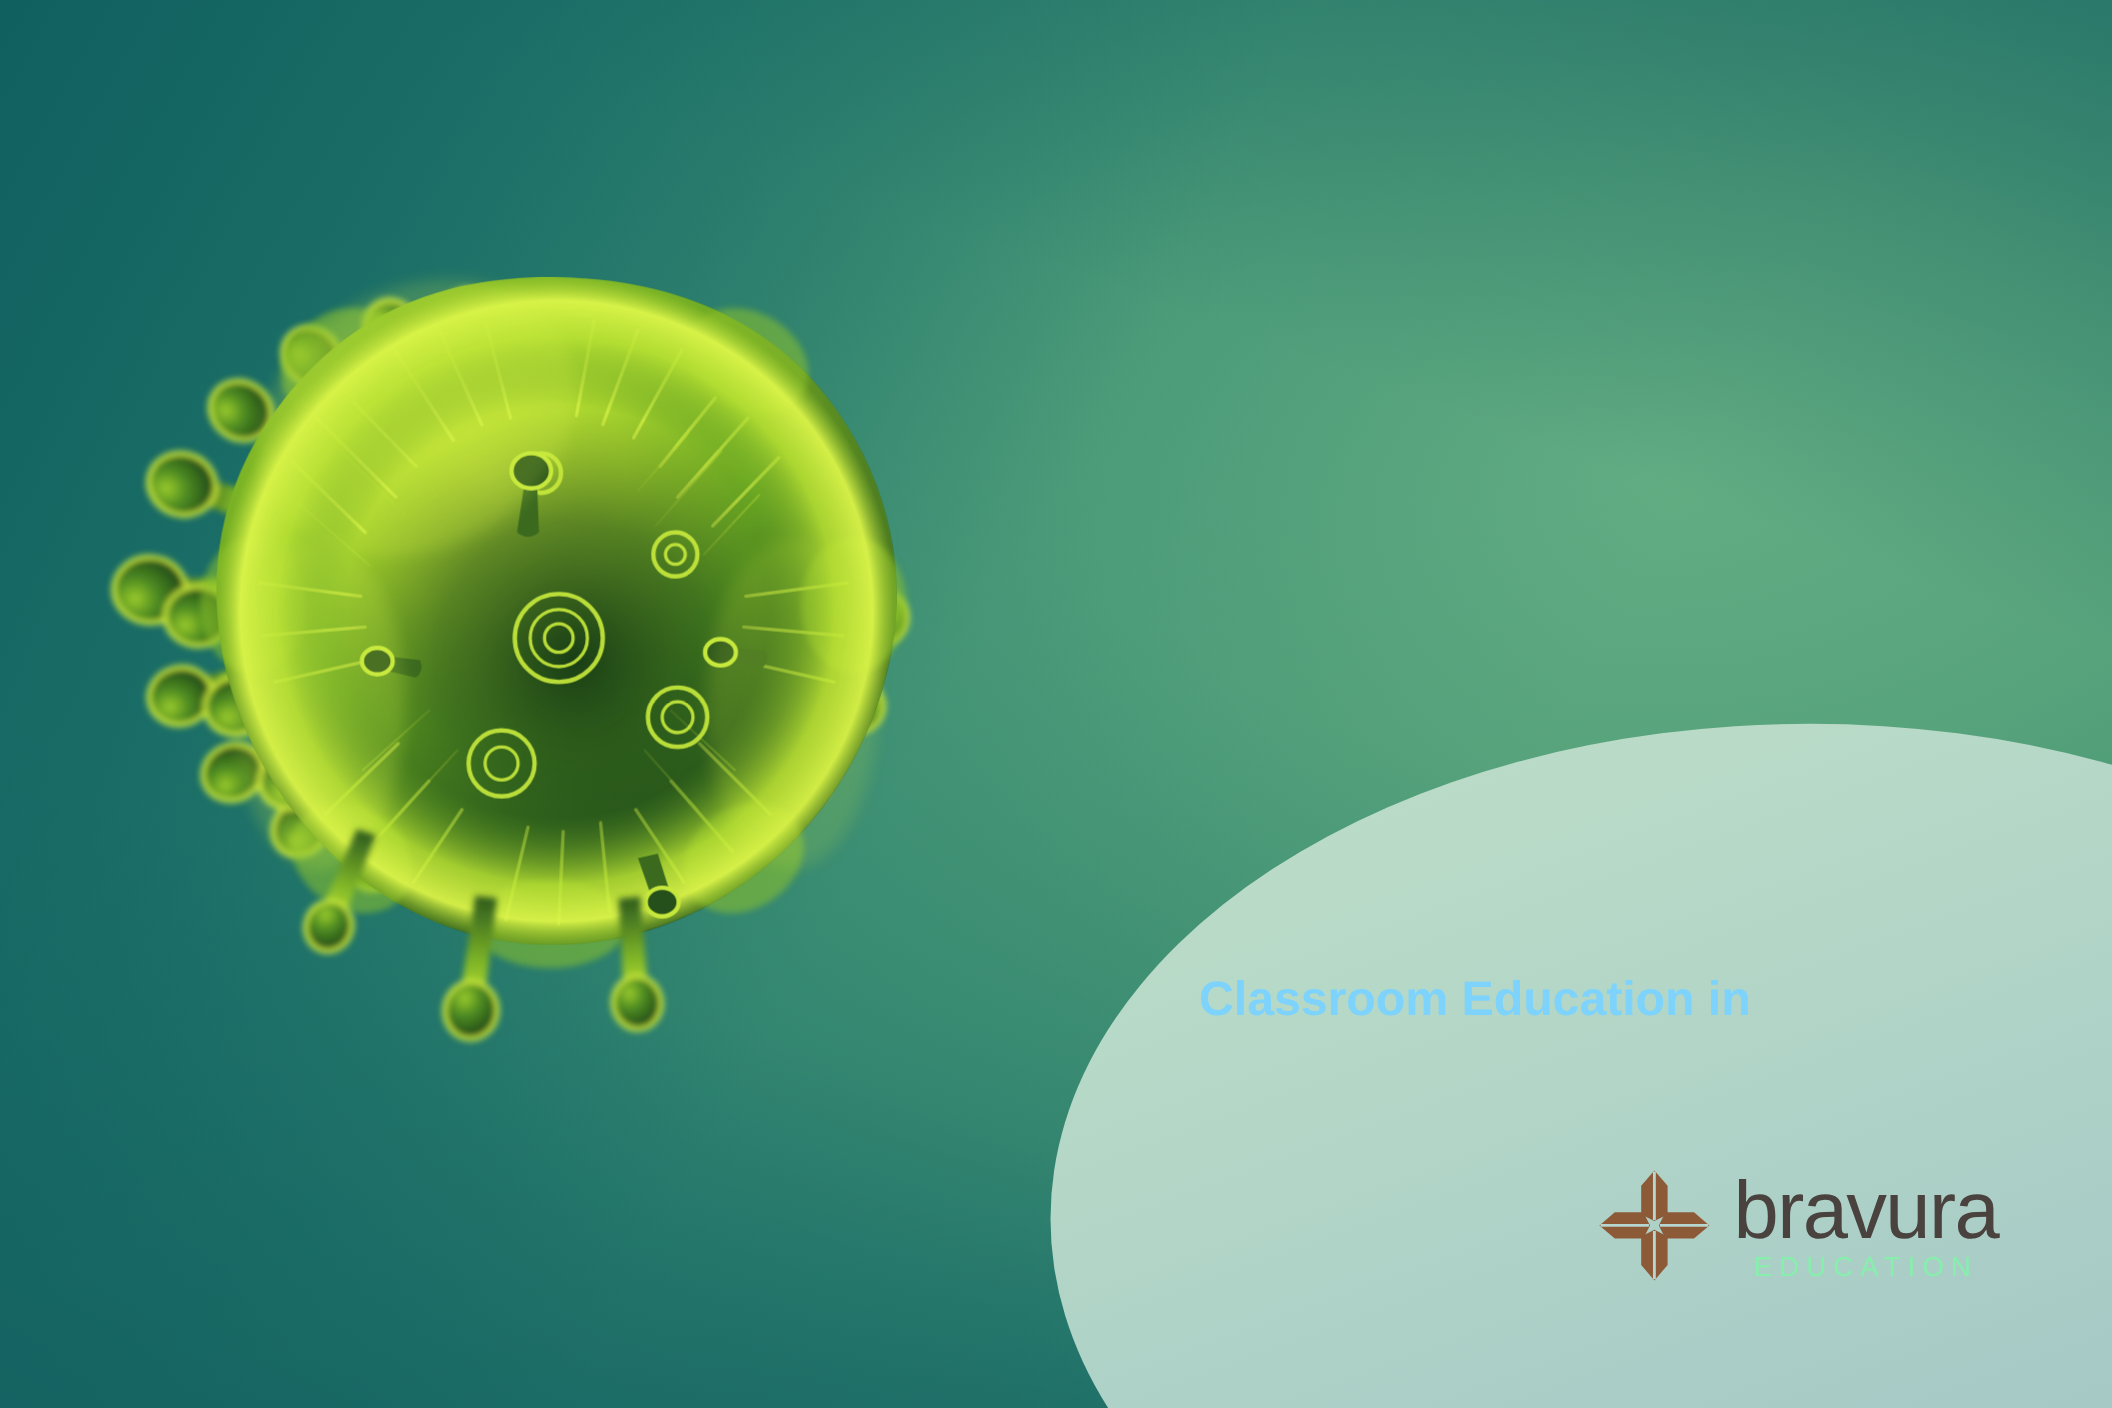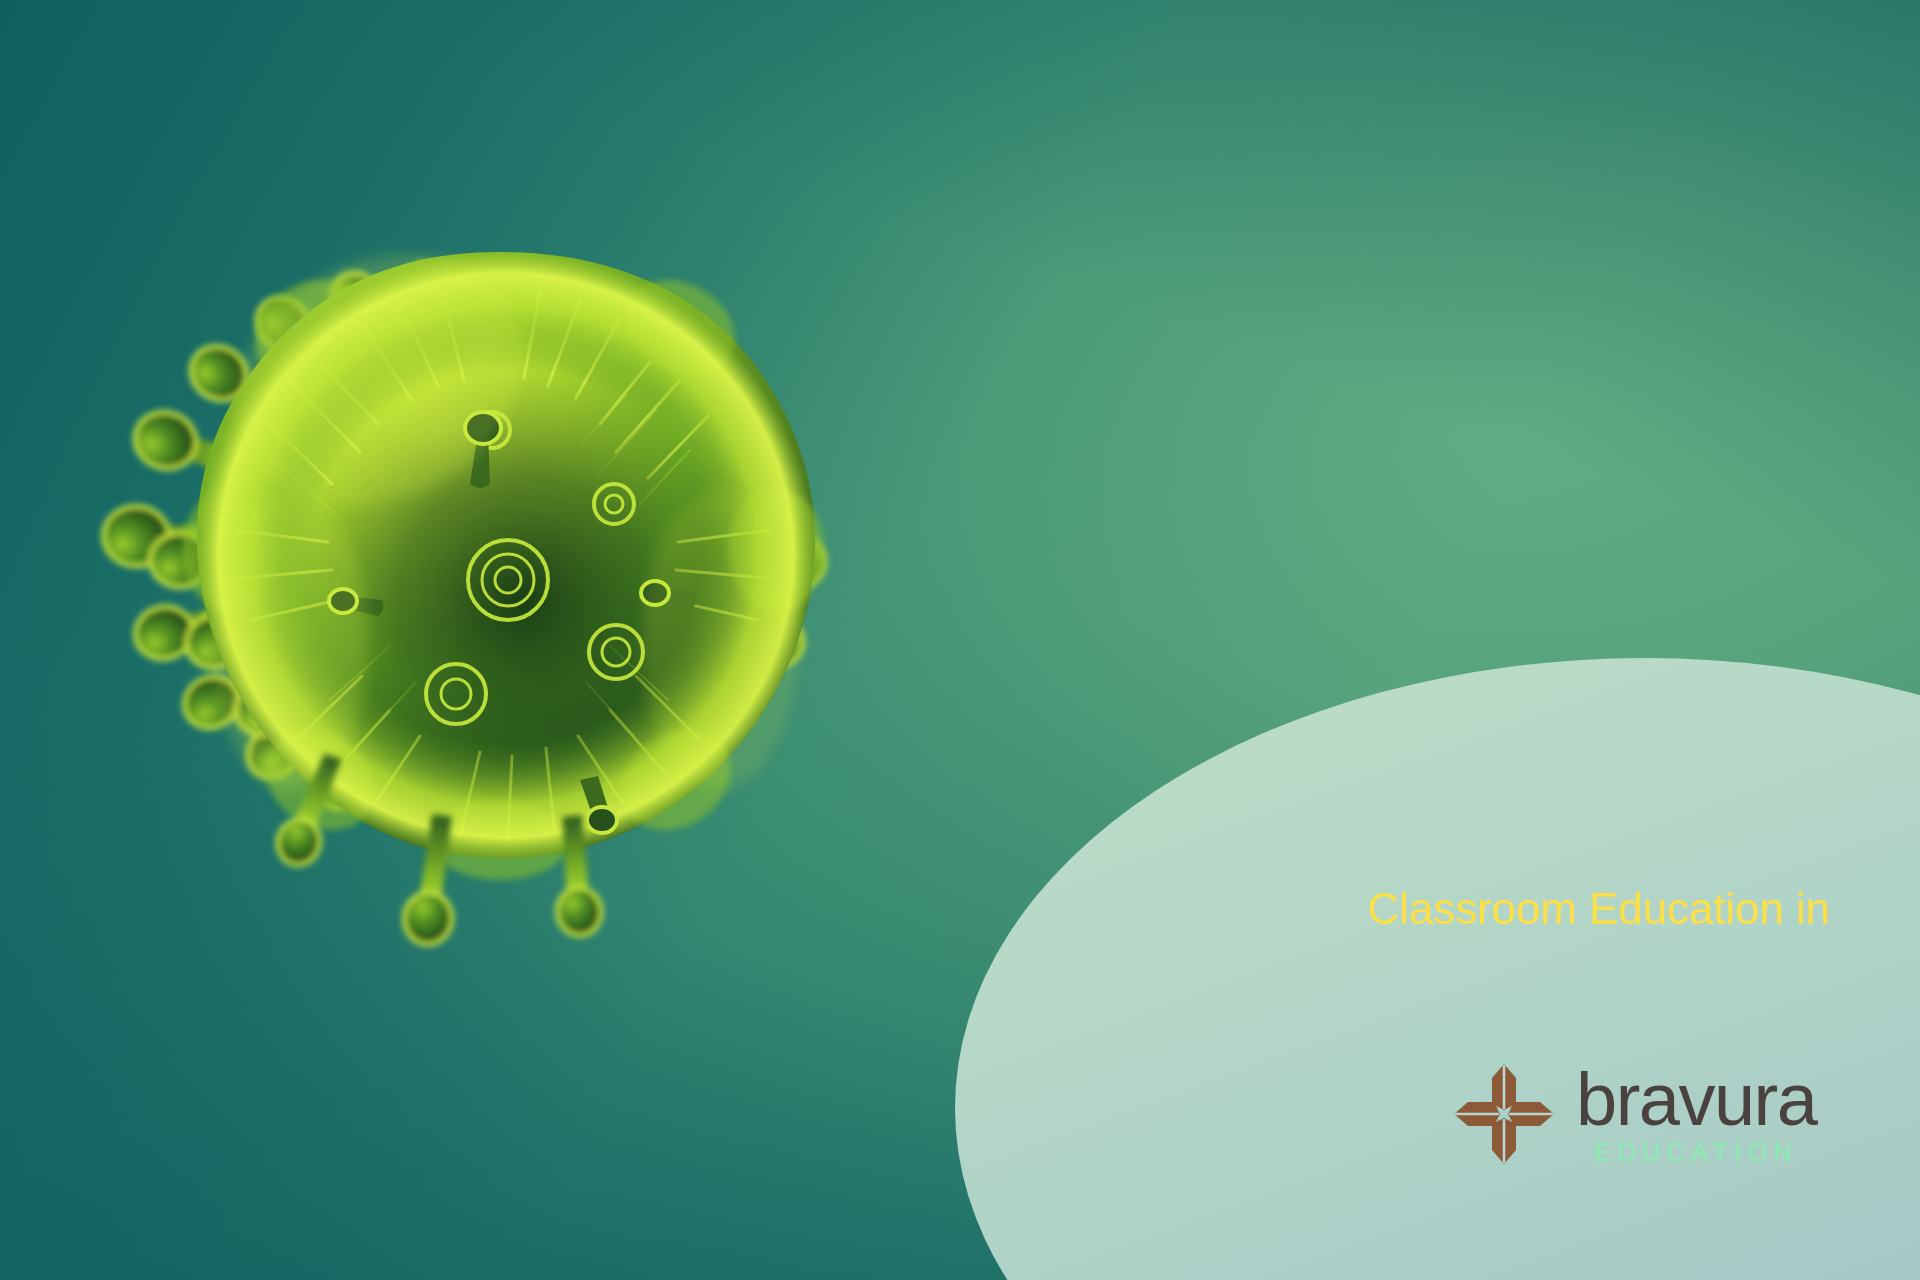--- a/index.html
+++ b/index.html
@@ -41,24 +41,23 @@
     position:absolute;
     left:60px;top:80px;width:900px;height:920px;
   }
   .virus-svg{display:block;width:100%;height:100%;overflow:visible;}
 
   
   .headline{
     position:absolute;
     left:1090px;top:878px;
     width:740px;
-    text-align:right;
-    color:#fde047;
+    color:#7dd3fc;
     font-size:44px;
-    font-weight:normal;
+    font-weight:bold;
     line-height:1.42;
     letter-spacing:-0.1px;
   }
   .headline .ln{display:block;white-space:nowrap;}
 
   
   .logo{
     position:absolute;
     left:1452px;top:1062px;
     display:flex;align-items:flex-start;gap:20px;

